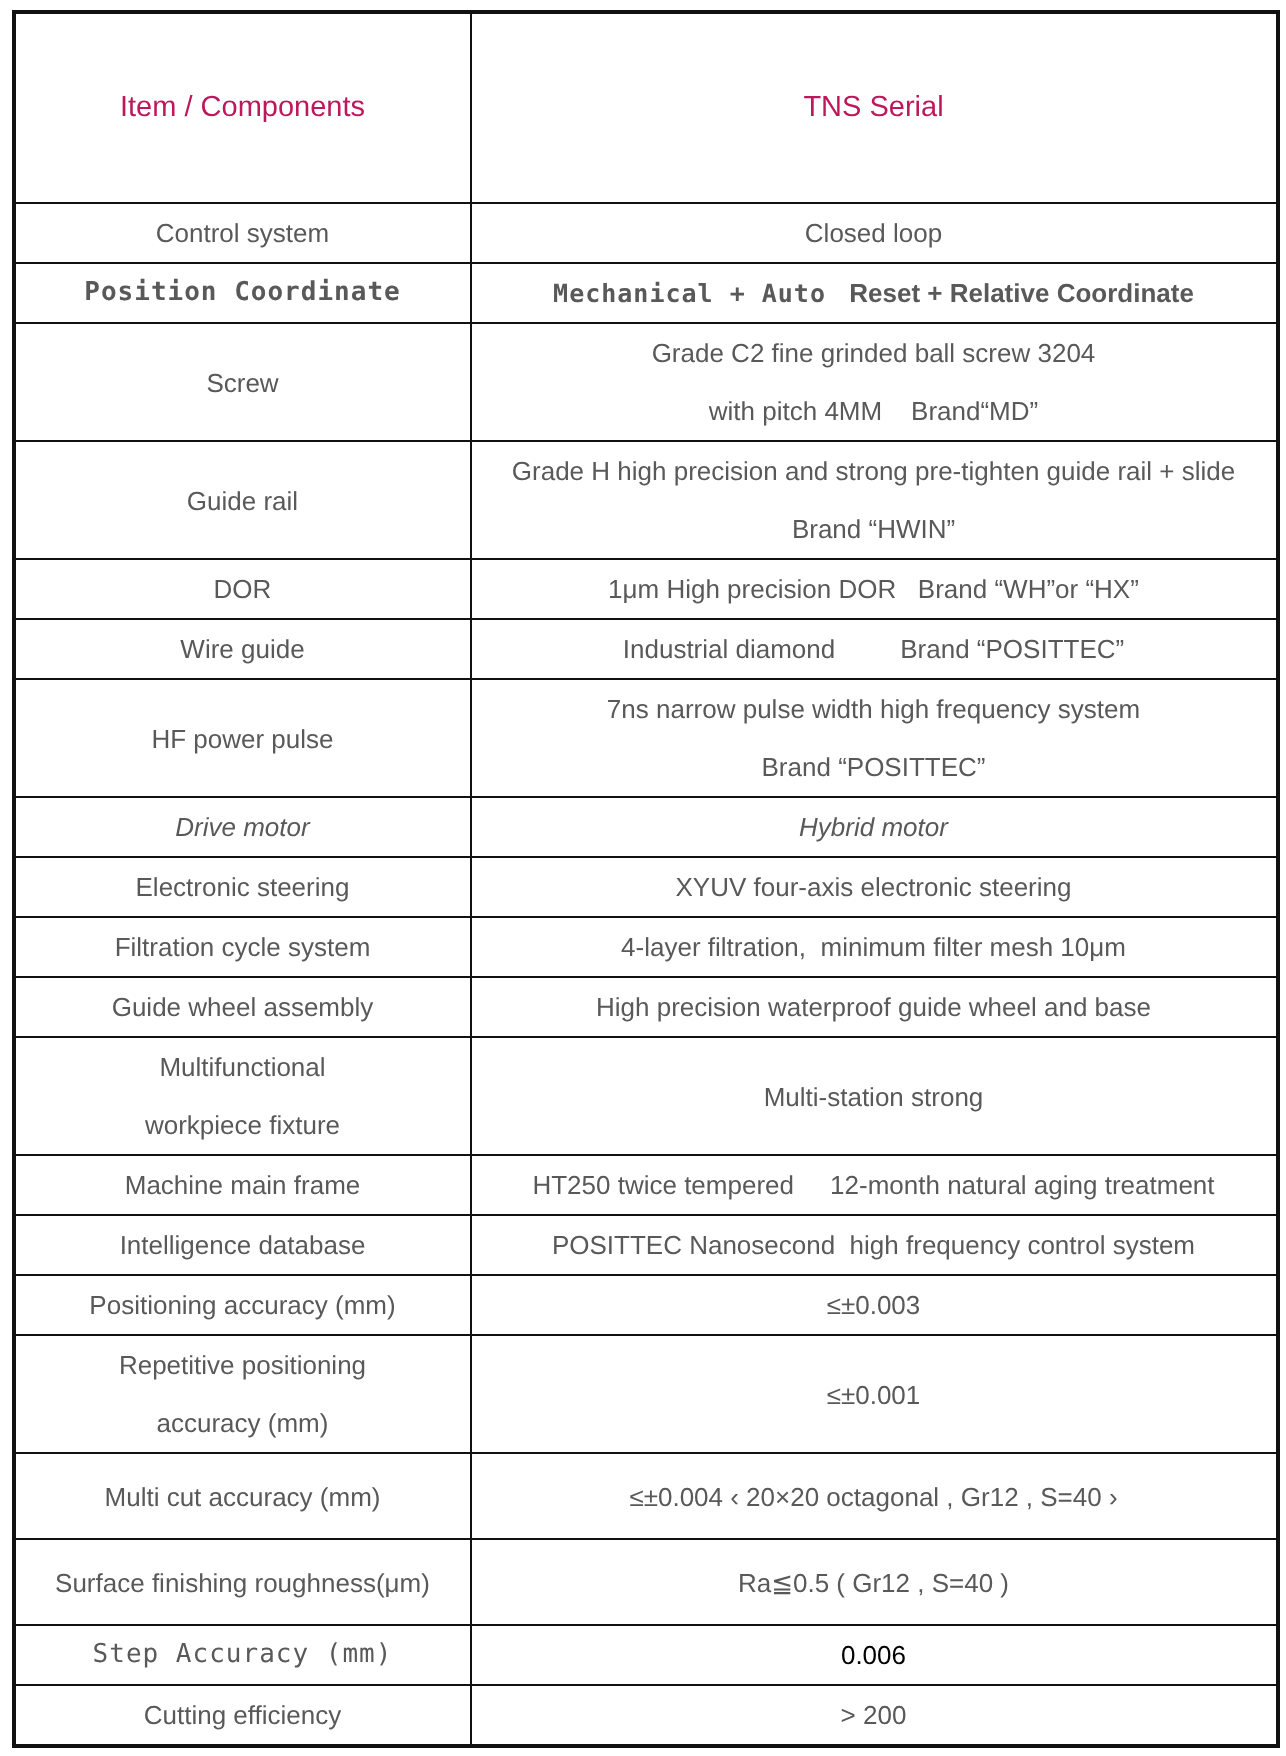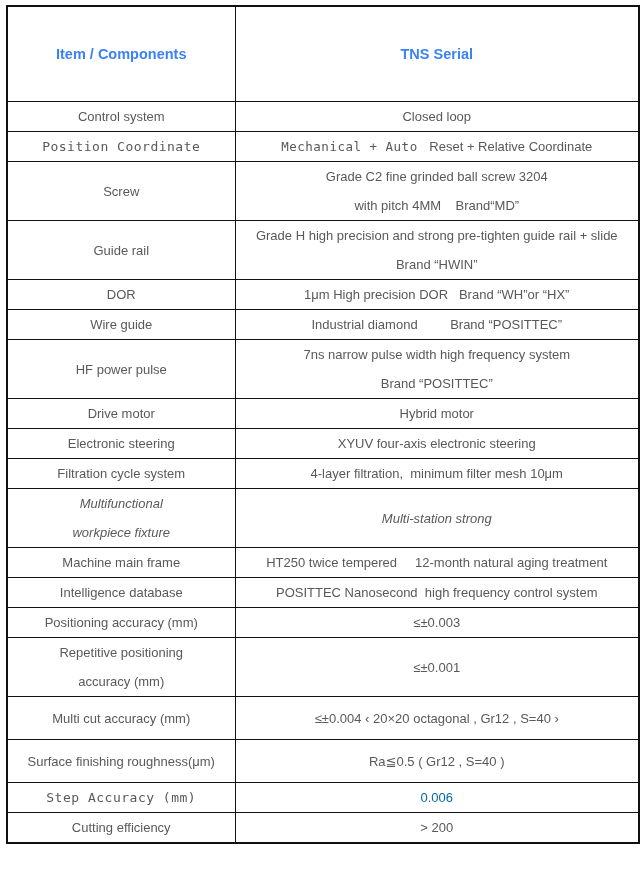--- a/index.html
+++ b/index.html
@@ -32,41 +32,41 @@
     border: 1px solid #111111;
     text-align: center;
     vertical-align: middle;
     font-size: 13px;
     line-height: 29px;
     white-space: pre-wrap;
     padding: 0 4px;
     overflow: hidden;
   }
   table.spec th {
-    font-weight: bold;
+    font-weight: normal;
     font-size: 14.5px;
-    color: #3b82f6;
+    color: #be185d;
     height: 94px;
   }
   td.mono, .mono {
     font-family: "DejaVu Sans Mono", monospace;
     font-size: 12px;
     letter-spacing: 0.5px;
   }
   span.mono {
     font-size: 12.5px;
   }
   td .sans {
     font-family: "Liberation Sans", sans-serif;
     letter-spacing: 0;
     font-size: 13px;
   }
   td.large {
     font-size: 16px;
-    color: #0369a1;
+    color: #000000;
   }
 </style>
 </head>
 <body>
 
 <div class="page">
   <table class="spec">
     <colgroup>
       <col style="width:228px">
       <col style="width:404px">
@@ -75,21 +75,21 @@
       <tr>
         <th>Item / Components</th>
         <th>TNS Serial</th>
       </tr>
     </thead>
     <tbody id="rows">
         <tr style="height: 30px;">
           <td>Control system</td>
           <td>Closed loop</td>
         </tr>
-        <tr style="height: 30px;">
+        <tr style="height: 30px; font-weight: bold;">
           <td class="mono">Position Coordinate</td>
           <td><span class="mono">Mechanical + Auto </span><span class="sans"> Reset + Relative Coordinate</span></td>
         </tr>
         <tr style="height: 59px;">
           <td>Screw</td>
           <td>Grade C2 fine grinded ball screw 3204
 with pitch 4MM    Brand“MD”</td>
         </tr>
         <tr style="height: 59px;">
           <td>Guide rail</td>
@@ -102,33 +102,37 @@
         </tr>
         <tr style="height: 30px;">
           <td>Wire guide</td>
           <td>Industrial diamond         Brand “POSITTEC”</td>
         </tr>
         <tr style="height: 59px;">
           <td>HF power pulse</td>
           <td>7ns narrow pulse width high frequency system
 Brand “POSITTEC”</td>
         </tr>
-        <tr style="height: 30px;">
+        <tr style="height: 30px; font-style: italic;">
           <td>Drive motor</td>
           <td>Hybrid motor</td>
         </tr>
         <tr style="height: 30px;">
           <td>Electronic steering</td>
           <td>XYUV four-axis electronic steering</td>
         </tr>
         <tr style="height: 30px;">
           <td>Filtration cycle system</td>
           <td>4-layer filtration,  minimum filter mesh 10μm</td>
         </tr>
-        <tr style="height: 59px; font-style: italic;">
+        <tr style="height: 30px;">
+          <td>Guide wheel assembly</td>
+          <td>High precision waterproof guide wheel and base</td>
+        </tr>
+        <tr style="height: 59px;">
           <td>Multifunctional
 workpiece fixture</td>
           <td>Multi-station strong</td>
         </tr>
         <tr style="height: 30px;">
           <td>Machine main frame</td>
           <td>HT250 twice tempered     12-month natural aging treatment</td>
         </tr>
         <tr style="height: 30px;">
           <td>Intelligence database</td>

